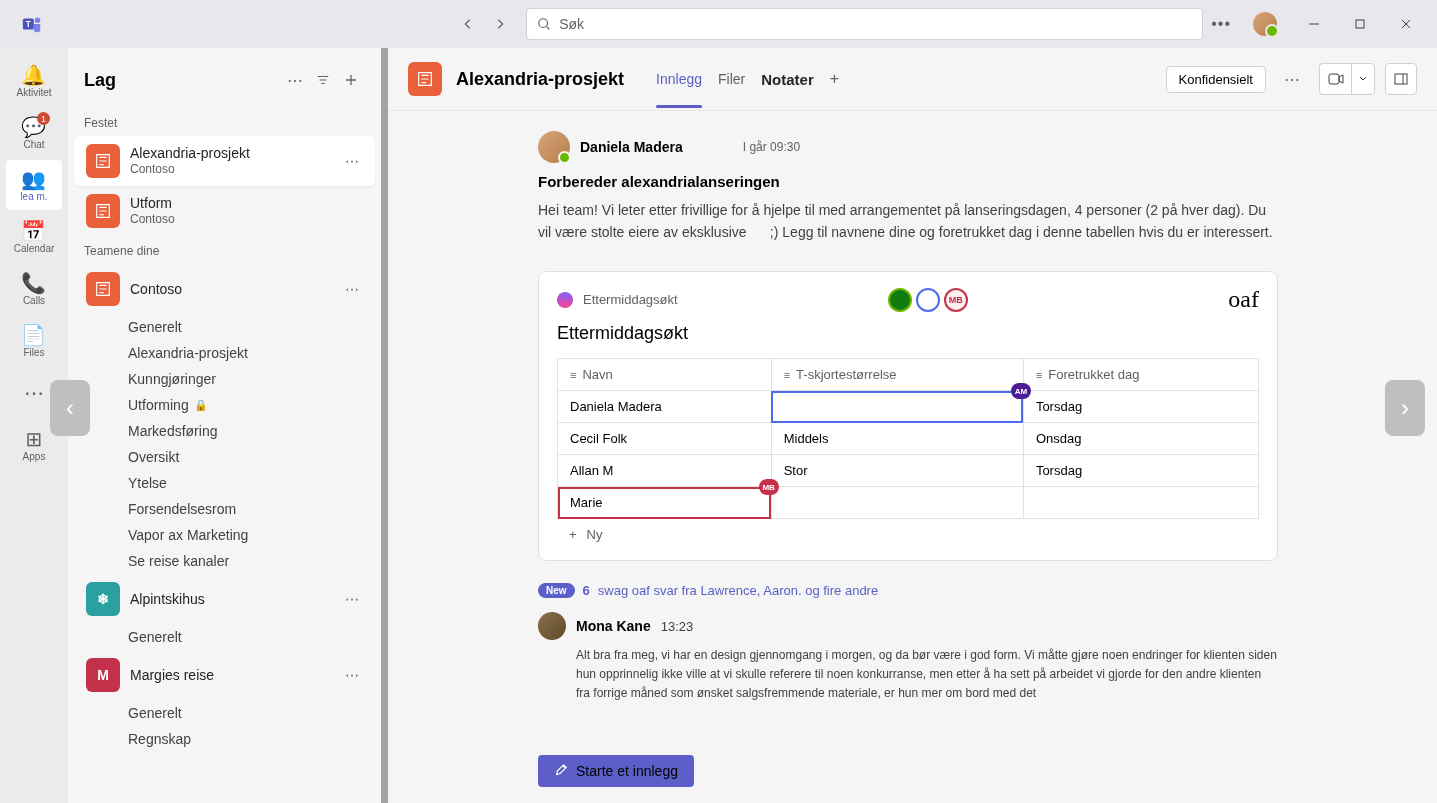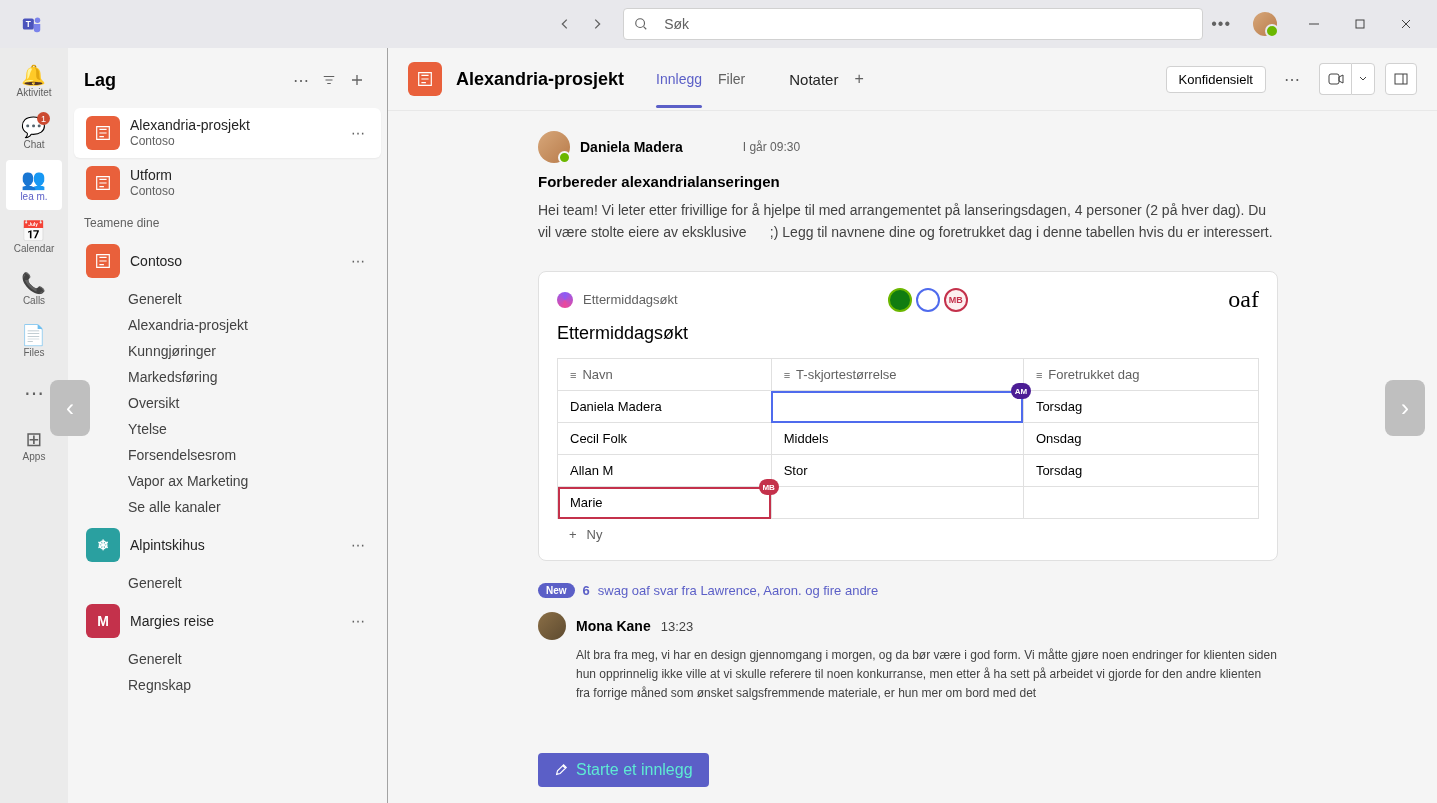--- a/index.html
+++ b/index.html
@@ -4,37 +4,37 @@
 <style>
 * { margin: 0; padding: 0; box-sizing: border-box; font-family: 'Segoe UI', -apple-system, sans-serif; }
 body { width: 1437px; height: 803px; background: #f0f0f0; overflow: hidden; position: relative; }
 
 
 .titlebar { height: 48px; background: #e8e8ec; display: flex; align-items: center; padding: 0 8px; }
 .titlebar .app-icon { width: 28px; height: 28px; margin: 0 10px; display:flex; align-items:center; justify-content:center;}
 .titlebar .spacer { flex: 1; }
 .nav-arrows { display: flex; gap: 4px; margin-right: 12px; }
 .nav-arrow { width: 28px; height: 28px; display: flex; align-items: center; justify-content: center; color: #616161; cursor: pointer; border-radius: 4px; }
-.search-box { width: 580px; height: 32px; background: #fff; border: 1px solid #d1d1d1; border-radius: 4px; display: flex; align-items: center; padding: 0 10px; color: #616161; font-size: 14px; gap: 16px; }
+.search-box { width: 677px; height: 32px; background: #fff; border: 1px solid #d1d1d1; border-radius: 4px; display: flex; align-items: center; padding: 0 10px; color: #616161; font-size: 14px; gap: 8px; }
 .titlebar-right { display: flex; align-items: center; gap: 12px; margin-left: auto; }
 .win-controls { display: flex; gap: 0; }
 .win-btn { width: 46px; height: 32px; display: flex; align-items: center; justify-content: center; color: #424242; }
 .avatar-user { width: 28px; height: 28px; border-radius: 50%; background: linear-gradient(135deg,#d7a77a,#b87b4a); position: relative; border:2px solid #e8e8ec; }
 .avatar-user::after { content:''; position:absolute; bottom:-2px; right:-2px; width:10px; height:10px; background:#6bb700; border:2px solid #e8e8ec; border-radius:50%; }
 .more-dots { color:#616161; font-size:16px; letter-spacing:1px; padding:0 8px;}
 
 
 .app-rail { position: absolute; left: 0; top: 48px; width: 68px; height: calc(100% - 48px); background: #ebebeb; display: flex; flex-direction: column; align-items: center; padding-top: 8px; gap: 2px; }
 .rail-item { width: 56px; height: 50px; display: flex; flex-direction: column; align-items: center; justify-content: center; gap: 2px; color: #616161; font-size: 10px; cursor: pointer; border-radius: 4px; position: relative; }
 .rail-item.active { background: #fff; color: #5b5fc7; }
 .rail-item .icon { font-size: 20px; line-height: 1; }
 .rail-badge { position:absolute; top:4px; right:12px; background:#cc4a31; color:#fff; font-size:9px; width:13px; height:13px; border-radius:50%; display:flex; align-items:center; justify-content:center; }
 
 
-.team-sidebar { position: absolute; left: 68px; top: 48px; width: 320px; height: calc(100% - 48px); background: #f5f5f5; border-right: 1px solid #a3a3a3; overflow-y: auto; }
+.team-sidebar { position: absolute; left: 68px; top: 48px; width: 320px; height: calc(100% - 48px); background: #f5f5f5; border-right: 7px solid #a3a3a3; overflow-y: auto; }
 .sidebar-header { display: flex; align-items: center; padding: 18px 16px 14px; }
 .sidebar-title { font-size: 18px; font-weight: 700; flex: 1; }
 .sidebar-action { width: 28px; height: 28px; display: flex; align-items: center; justify-content: center; color: #616161; cursor: pointer; }
 .section-label { padding: 8px 16px 6px; font-size: 12px; color: #616161; }
 .channel-item { display: flex; align-items: center; padding: 8px 12px; gap: 10px; cursor: pointer; font-size: 14px; border-radius:6px; margin:0 6px;}
 .channel-item.selected { background: #fff; box-shadow: 0 1px 2px rgba(0,0,0,0.05); }
 .channel-avatar { width: 34px; height: 34px; border-radius: 6px; display: flex; align-items: center; justify-content: center; color: #fff; font-weight:600; flex-shrink:0;}
 .channel-avatar.orange { background: #e9603b; }
 .channel-avatar.teal { background: #2aa0a0; }
 .channel-avatar.red { background: #c4314b; }
@@ -47,21 +47,21 @@
 
 
 .main { position: absolute; left: 388px; top: 48px; right: 0; height: calc(100% - 48px); background: #f5f5f5; display: flex; flex-direction: column; }
 .main-header { display: flex; align-items: center; padding: 14px 20px; gap: 14px; border-bottom: 1px solid #e8e8e8; background:#f5f5f5; }
 .main-avatar { width: 34px; height: 34px; border-radius: 6px; background: #e9603b; display:flex; align-items:center; justify-content:center; color:#fff;}
 .main-title { font-size: 18px; font-weight: 600; }
 .tabs { display: flex; gap: 16px; margin-left: 18px; align-items:center;}
 .tab { font-size: 14px; color: #616161; cursor: pointer; padding: 4px 0; position:relative;}
 .tab.active { color: #5b5fc7; }
 .tab.active::after { content:''; position:absolute; bottom:-17px; left:0; right:0; height:3px; background:#5b5fc7; border-radius:2px;}
-.tab.bold { font-weight:400; color:#242424; font-size:15px;margin-left:28px;}
+.tab.bold { font-weight:700; color:#242424; font-size:15px;}
 .tab-add { color:#616161; font-size:16px; cursor:pointer;}
 .header-right { margin-left: auto; display: flex; align-items: center; gap: 10px; }
 .sensitivity { background: #fff; border: 1px solid #d1d1d1; border-radius: 4px; padding: 5px 12px; font-size: 13px; }
 .header-btn { width: 32px; height: 32px; border: 1px solid #d1d1d1; border-radius: 4px; background: #fff; display: flex; align-items: center; justify-content: center; cursor: pointer; color:#424242;}
 .header-btn-group { display:flex; }
 .header-btn-group .header-btn:first-child { border-top-right-radius:0; border-bottom-right-radius:0; border-right:none;}
 .header-btn-group .header-btn:last-child { border-top-left-radius:0; border-bottom-left-radius:0; width:24px;}
 
 
 .content { flex: 1; overflow-y: auto; padding: 20px 0 20px 150px; position:relative;}
@@ -105,21 +105,21 @@
 
 .post2 { max-width:740px;}
 .post2-header { display:flex; align-items:center; gap:10px; margin-bottom:6px;}
 .post2-avatar { width:28px; height:28px; border-radius:50%; background:linear-gradient(135deg,#8b6f47,#5d4a2f);}
 .post2-author { font-weight:600; font-size:14px;}
 .post2-time { font-size:13px; color:#424242;}
 .post2-body { font-size:12px; color:#424242; line-height:1.55; padding-left:38px;}
 
 
 .compose-wrap { padding: 12px 0 16px 150px;}
-.compose-btn { background: #5b5fc7; color: #5eead4; border: none; border-radius: 4px; padding: 8px 16px; font-size: 16px; cursor: pointer; display:inline-flex; align-items:center; gap:8px;}
+.compose-btn { background: #5b5fc7; color: #000000; border: none; border-radius: 4px; padding: 8px 16px; font-size: 14px; cursor: pointer; display:inline-flex; gap:8px;}
 
 
 .side-nav { position:absolute; top:380px; width:40px; height:56px; background:#bfbfbf; border-radius:8px; display:flex; align-items:center; justify-content:center; color:#fff; font-size:24px;}
 .side-nav.left { left:50px;}
 .side-nav.right { right:12px;}
 
 svg { display: block; }
 </style>
 </head>
 <body>
@@ -219,20 +219,21 @@
         <svg width="14" height="14" viewBox="0 0 16 16">
           <path d="M2 4h12M4 8h8M6 12h4" stroke="#616161" stroke-width="1.3"></path>
         </svg>
       </div>
     <div class="sidebar-action">
         <svg width="16" height="16" viewBox="0 0 16 16">
           <path d="M8 3v10M3 8h10" stroke="#616161" stroke-width="1.3"></path>
         </svg>
       </div>
   </div>
+  <div class="section-label">Festet</div>
   <div class="channel-item selected">
     <div class="channel-avatar orange">
         <svg width="18" height="18" viewBox="0 0 20 20">
           <path d="M3 3h14v14H3z M6 6h8 M6 10h8 M6 14h5" stroke="#fff" stroke-width="1.3" fill="none"></path>
         </svg>
       </div>
     <div class="channel-info">
         <span class="channel-name">Alexandria-prosjekt</span>
         <span class="channel-sub">Contoso</span>
       </div>
@@ -265,36 +266,40 @@
   <div class="sub-channel">
       <span>Generelt</span>
     </div>
   <div class="sub-channel">
       <span>Alexandria-prosjekt</span>
     </div>
   <div class="sub-channel">
       <span>Kunngjøringer</span>
     </div>
   <div class="sub-channel">
+      <span>Utforming</span>
+      <span class="lock">🔒</span>
+    </div>
+  <div class="sub-channel">
       <span>Markedsføring</span>
     </div>
   <div class="sub-channel">
       <span>Oversikt</span>
     </div>
   <div class="sub-channel">
       <span>Ytelse</span>
     </div>
   <div class="sub-channel">
       <span>Forsendelsesrom</span>
     </div>
   <div class="sub-channel">
       <span>Vapor ax Marketing</span>
     </div>
   <div class="sub-channel">
-      <span>Se alle kanaler</span>
+      <span>Se reise kanaler</span>
     </div>
 
   <div class="channel-item">
     <div class="channel-avatar teal">❄</div>
     <div class="channel-info">
         <span class="channel-name">Alpintskihus</span>
       </div>
     <div class="channel-more">⋯</div>
   </div>
   <div class="sub-channel">

